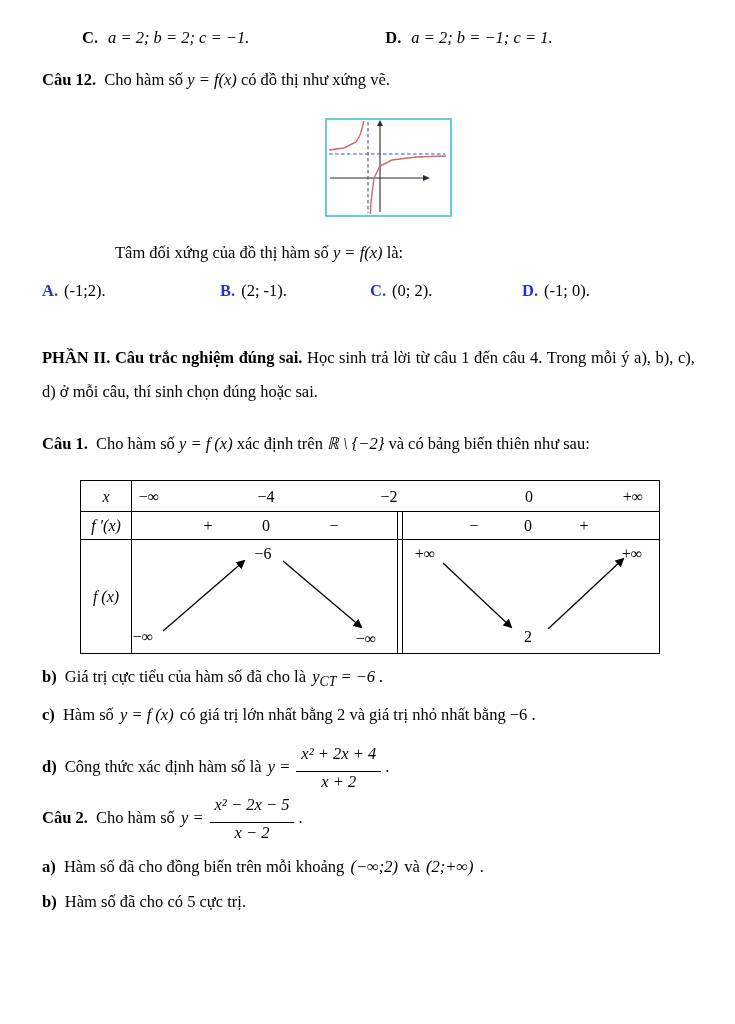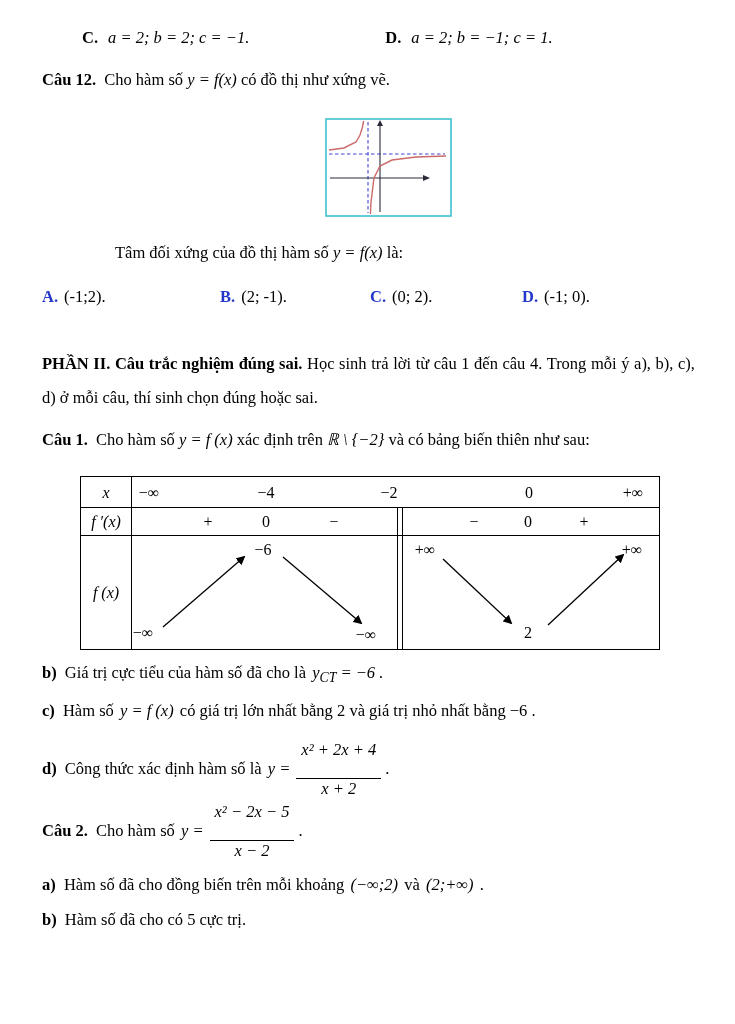--- a/index.html
+++ b/index.html
@@ -22,21 +22,21 @@
 
   
   .qline{margin-top:18px}
   .qline b{margin-right:4px}
 
   
   .figure{margin:26px 0 0 283px;width:127px;height:99px}
 
   .caption{margin-top:24px;margin-left:73px}
 
-  .choices{display:flex;margin-top:20px}
+  .choices{display:flex;margin-top:14px}
   .choice b{margin-right:6px}
   .choice.w1{width:178px}
   .choice.w2{width:150px}
   .choice.w3{width:152px}
 
   .part2{margin-top:38px;text-align:justify;line-height:2.1;padding-right:0px}
 
   
   .bbt{
     position:relative;margin:24px 0 0 38px;
@@ -47,21 +47,21 @@
   .bbt .lv{position:absolute;top:0;bottom:0;width:1px;background:#000}
   .bbt .lv2{position:absolute;top:30px;bottom:0;width:1px;background:#000}
   .bbt .cell{position:absolute;transform:translateX(-50%);white-space:nowrap}
   .bbt-arrows{position:absolute;left:0;top:0;width:580px;height:174px}
 
   .stmt{margin-top:11px}
   .stmt > b{margin-right:4px}
   .stmt .math{margin:0 2px}
 
   .frac{display:inline-block;vertical-align:middle;text-align:center;font-style:italic;line-height:1.15;margin:0 4px}
-  .frac .num{display:block;border-bottom:1.4px solid #000;padding:0 5px 18px 5px}
+  .frac .num{display:block;border-bottom:1.4px solid #000;padding:0 5px 7px 5px}
   .frac .den{display:block;padding-top:1px}
 
   .g-border{fill:none;stroke:var(--graph_cyan,#3fc1cd);stroke-width:1.6}
   .g-axis{stroke:var(--axis_dark,#2a2a3a);stroke-width:1.1;fill:none}
   .g-axis-head{fill:var(--axis_dark,#2a2a3a)}
   .g-dash{stroke:var(--asymptote_blue,#4444d6);stroke-width:1.1;stroke-dasharray:3.5 2.5;fill:none}
   .g-curve{stroke:var(--curve_red,#cb6a6a);stroke-width:1.4;fill:none}
 </style>
 </head>
 <body>
@@ -120,21 +120,21 @@
     <span class="choice">
       <b class="blue">D.</b><span>(-1; 0).</span>
     </span>
   </div>
 
   <p class="part2">
     <b>PHẦN II. Câu trắc nghiệm đúng sai.</b>
     <span>Học sinh trả lời từ câu 1 đến câu 4. Trong mỗi ý a), b), c), d) ở mỗi câu, thí sinh chọn đúng hoặc sai.</span>
   </p>
 
-  <p class="qline" style="margin-top:12px">
+  <p class="qline" style="margin-top:22px">
     <b>Câu 1.</b>
     <span>Cho hàm số</span>
     <span class="math">y = f (x)</span>
     <span>xác định trên</span>
     <span class="math">ℝ \ {−2}</span>
     <span>và có bảng biến thiên như sau:</span>
   </p>
 
   <div class="bbt">
     <svg class="bbt-arrows" viewBox="0 0 580 174">

